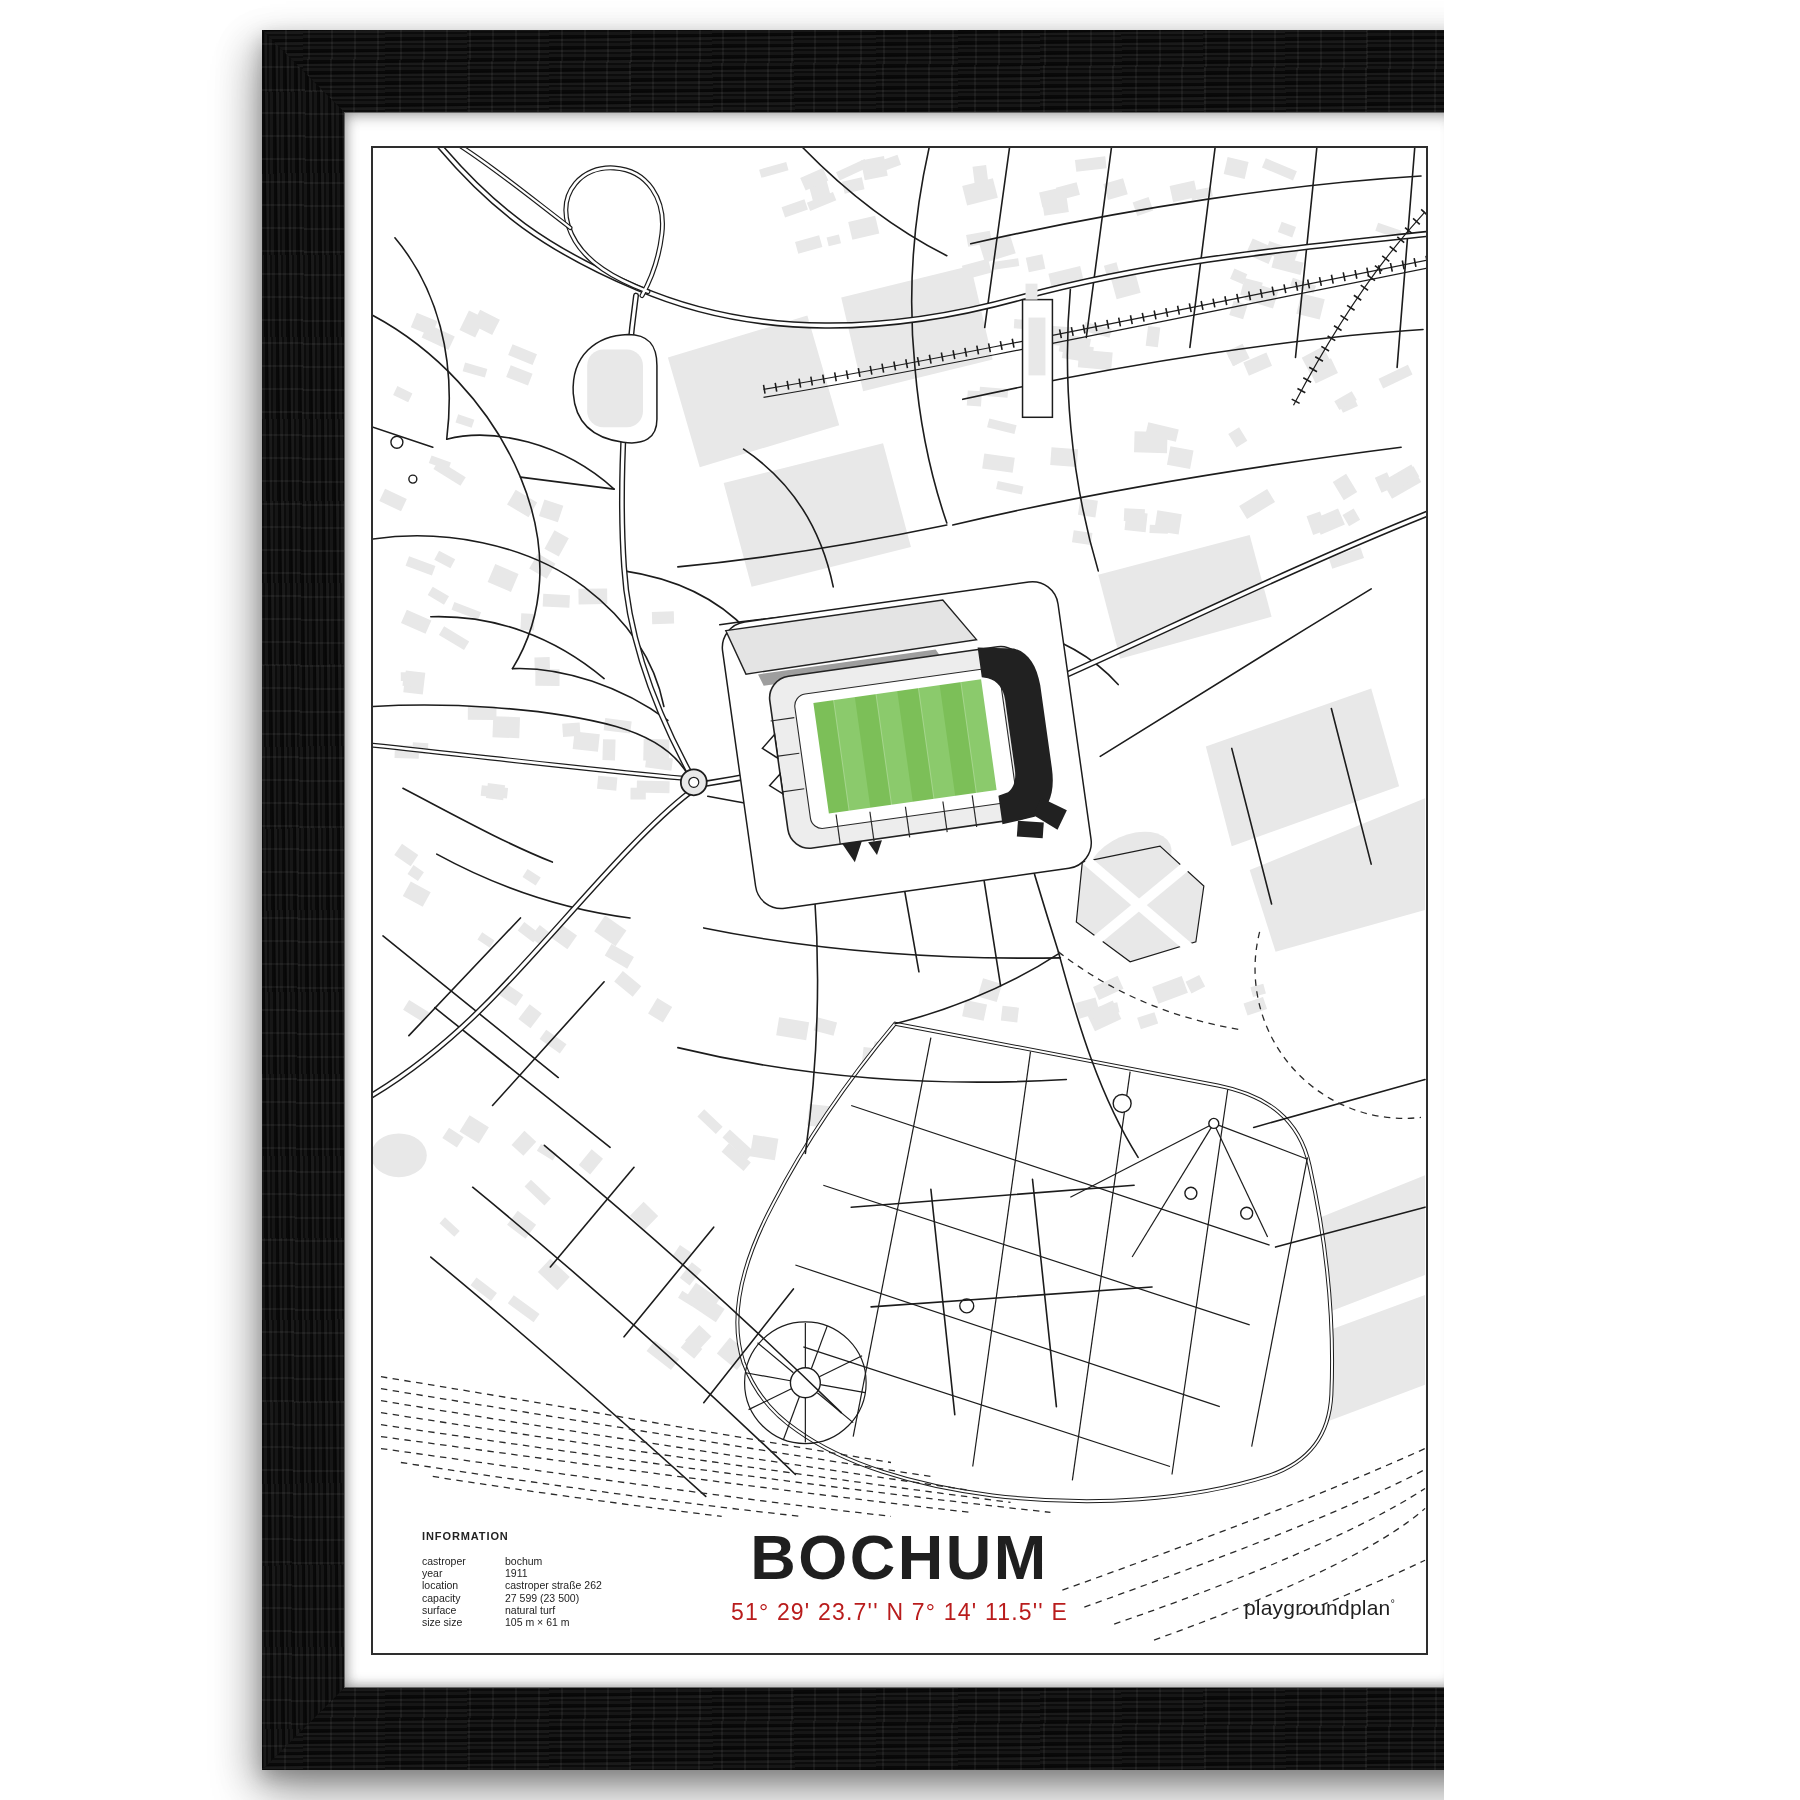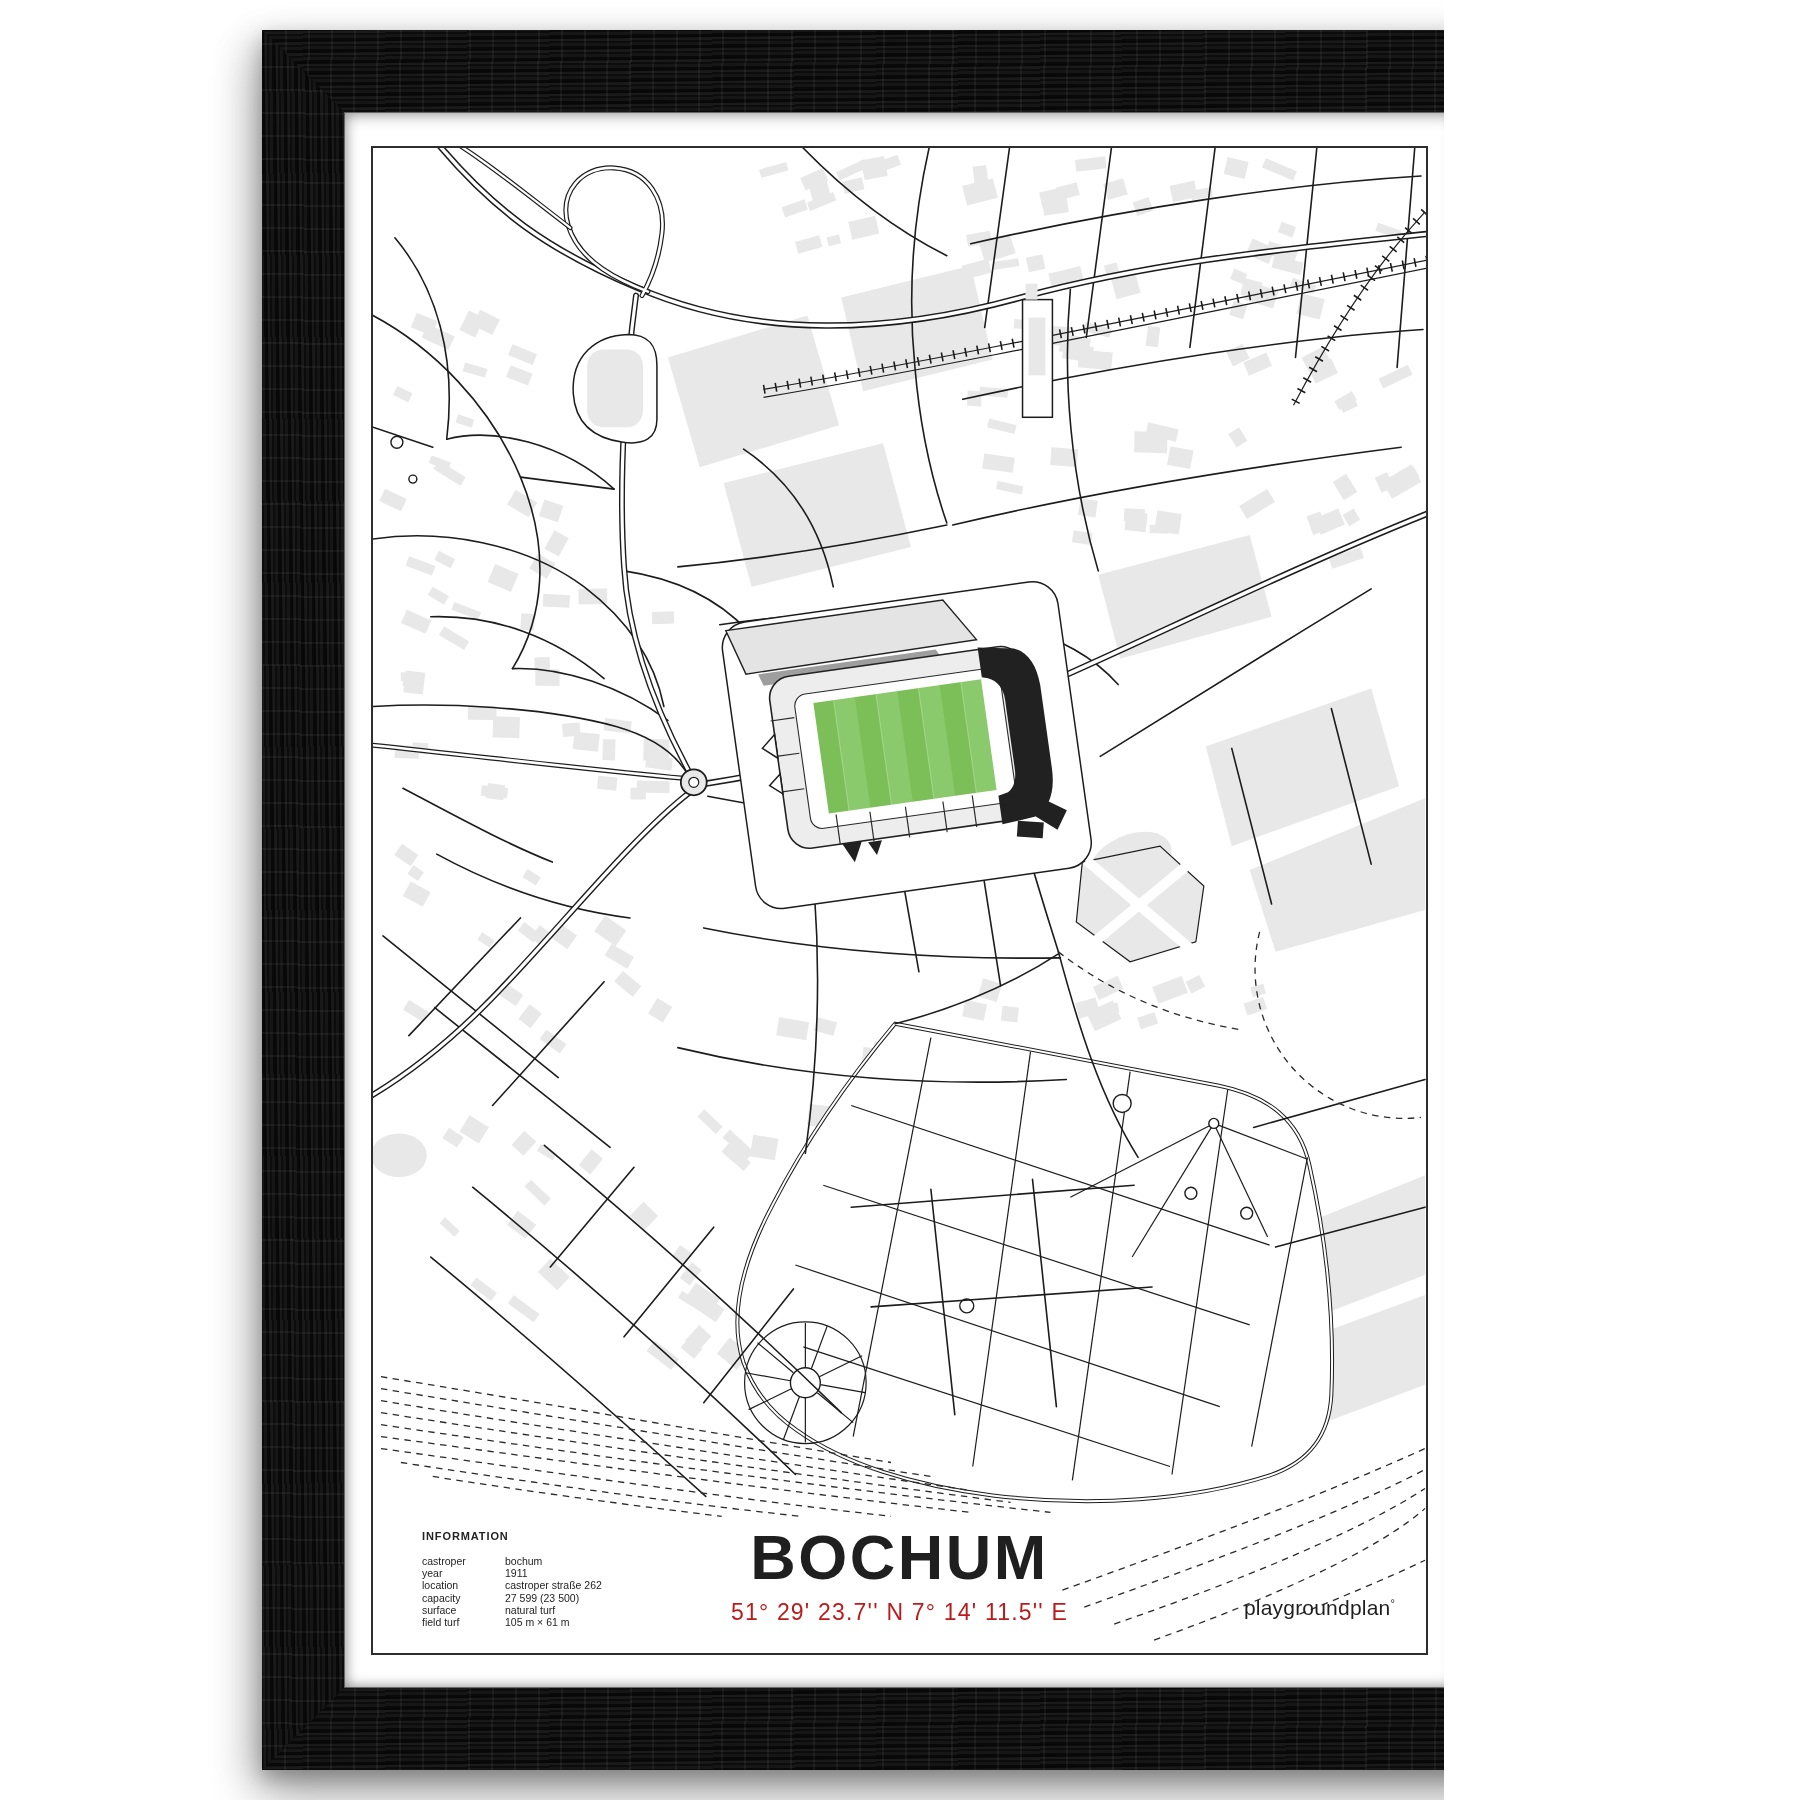--- a/index.html
+++ b/index.html
@@ -524,21 +524,21 @@
             </div>
           <div class="irow">
               <span class="lb">capacity</span>
               <span>27 599 (23 500)</span>
             </div>
           <div class="irow">
               <span class="lb">surface</span>
               <span>natural turf</span>
             </div>
           <div class="irow">
-              <span class="lb">field turf</span>
+              <span class="lb">size size</span>
               <span>105 m × 61 m</span>
             </div>
         </div>
 
         <div class="titleblock">
           <div class="title">BOCHUM</div>
           <div class="coords">51° 29' 23.7'' N  7° 14' 11.5'' E</div>
         </div>
 
         <div class="brand"><span>playgroundplan</span><sup>°</sup></div>

